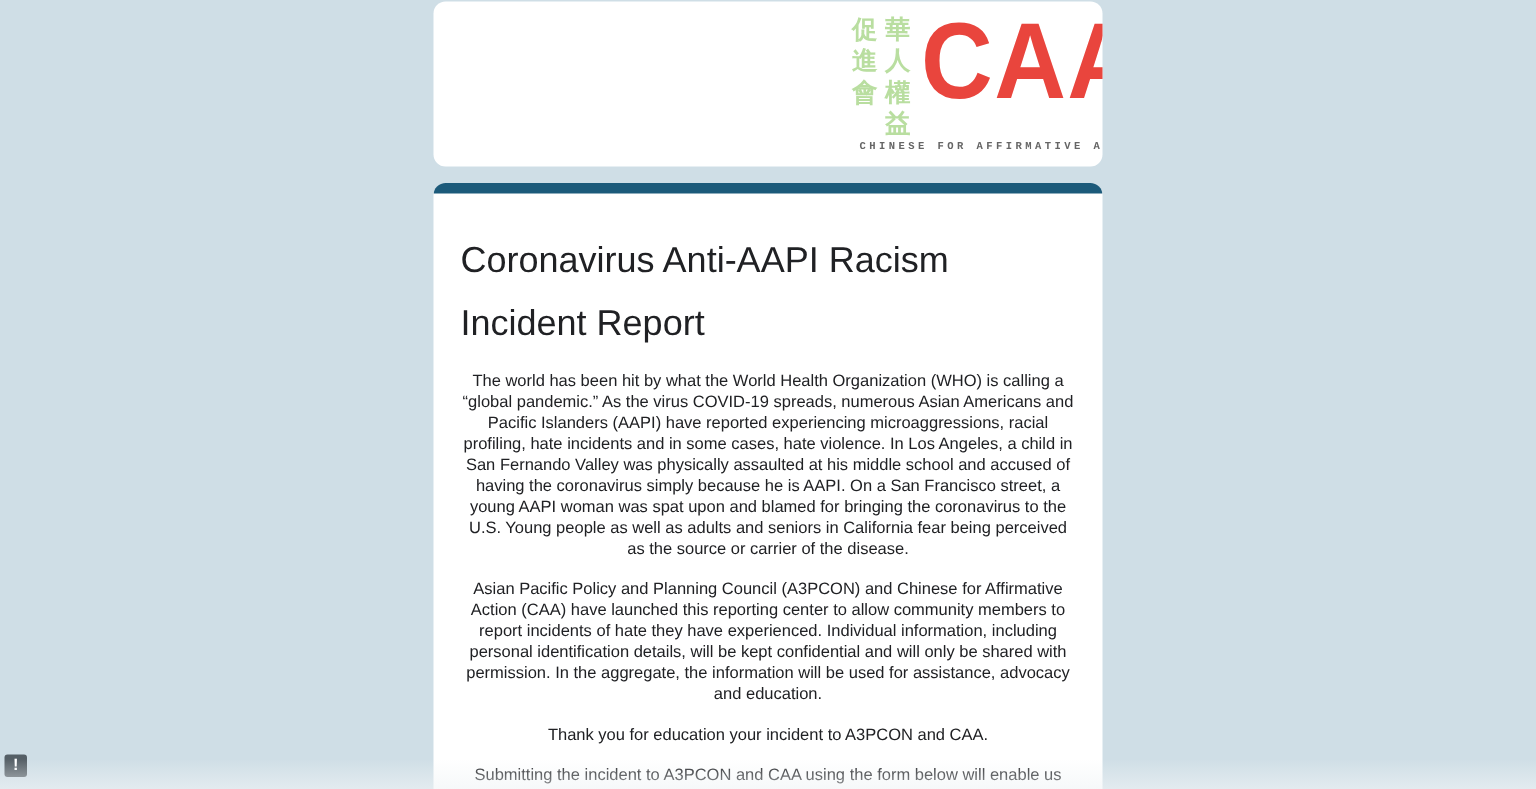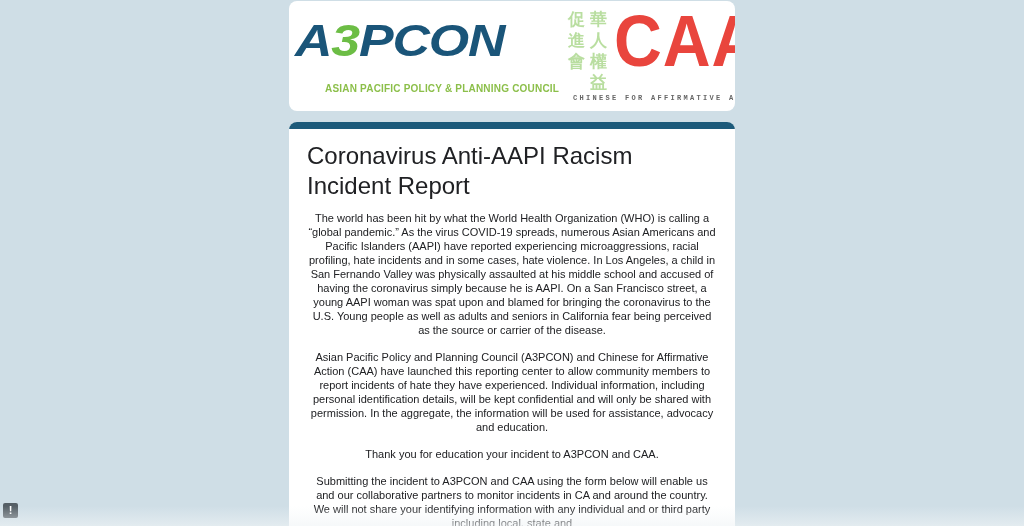--- a/index.html
+++ b/index.html
@@ -40,46 +40,42 @@
     position:absolute; left:284px; top:93px; font-size:7px; color:#666;
     letter-spacing:2.3px; font-family:"Liberation Mono", monospace; font-weight:bold; white-space:nowrap;
   }
   .card {
     position:absolute; top:121px; left:0; width:446px; height:420px;
     background:#fff; border-radius:8px; overflow:hidden;
   }
   .card-top { height:7px; background:#1c5a7a; }
   .card-body { padding:12px 18px 0 18px; }
   .title {
-    font-family:"Liberation Sans", sans-serif; font-size:24px; line-height:30px;
-    color:#202124; margin:0 0 10px 0; font-weight:normal;
+    font-family:"Liberation Sans", sans-serif; font-size:24px; line-height:42px;
+    color:#202124; margin:12px 0 10px 0; font-weight:normal;
   }
   .desc p {
     margin:0 0 13px 0; font-size:11px; line-height:14px; color:#202124;text-align:center;
   }
   .feedback {
     position:absolute; left:3px; top:503px; width:15px; height:15px;
     background:#555f66; border-radius:2px; color:#fff; font-size:11px;
     font-weight:bold; text-align:center; line-height:15px;
   }
   .fade {
     position:absolute; left:0; right:0; bottom:0; height:20px;
     background:linear-gradient(to bottom, rgba(255,255,255,0), rgba(240,244,246,0.6));
     pointer-events:none;
   }
 </style>
 </head>
 <body>
 
 <div class="container">
   <div class="banner">
-    <div class="a3pcon-logo">
-      <div class="a3pcon-word"><span>A</span><span class="three">3</span><span>PCON</span></div>
-    </div>
-    <div class="a3pcon-sub">ASIAN PACIFIC POLICY &amp; PLANNING COUNCIL</div>
     <div class="caa-chars">
       <div class="caa-col">
         <span>促</span>
         <span>進</span>
         <span>會</span>
       </div>
       <div class="caa-col">
         <span>華</span>
         <span>人</span>
         <span>權</span>

